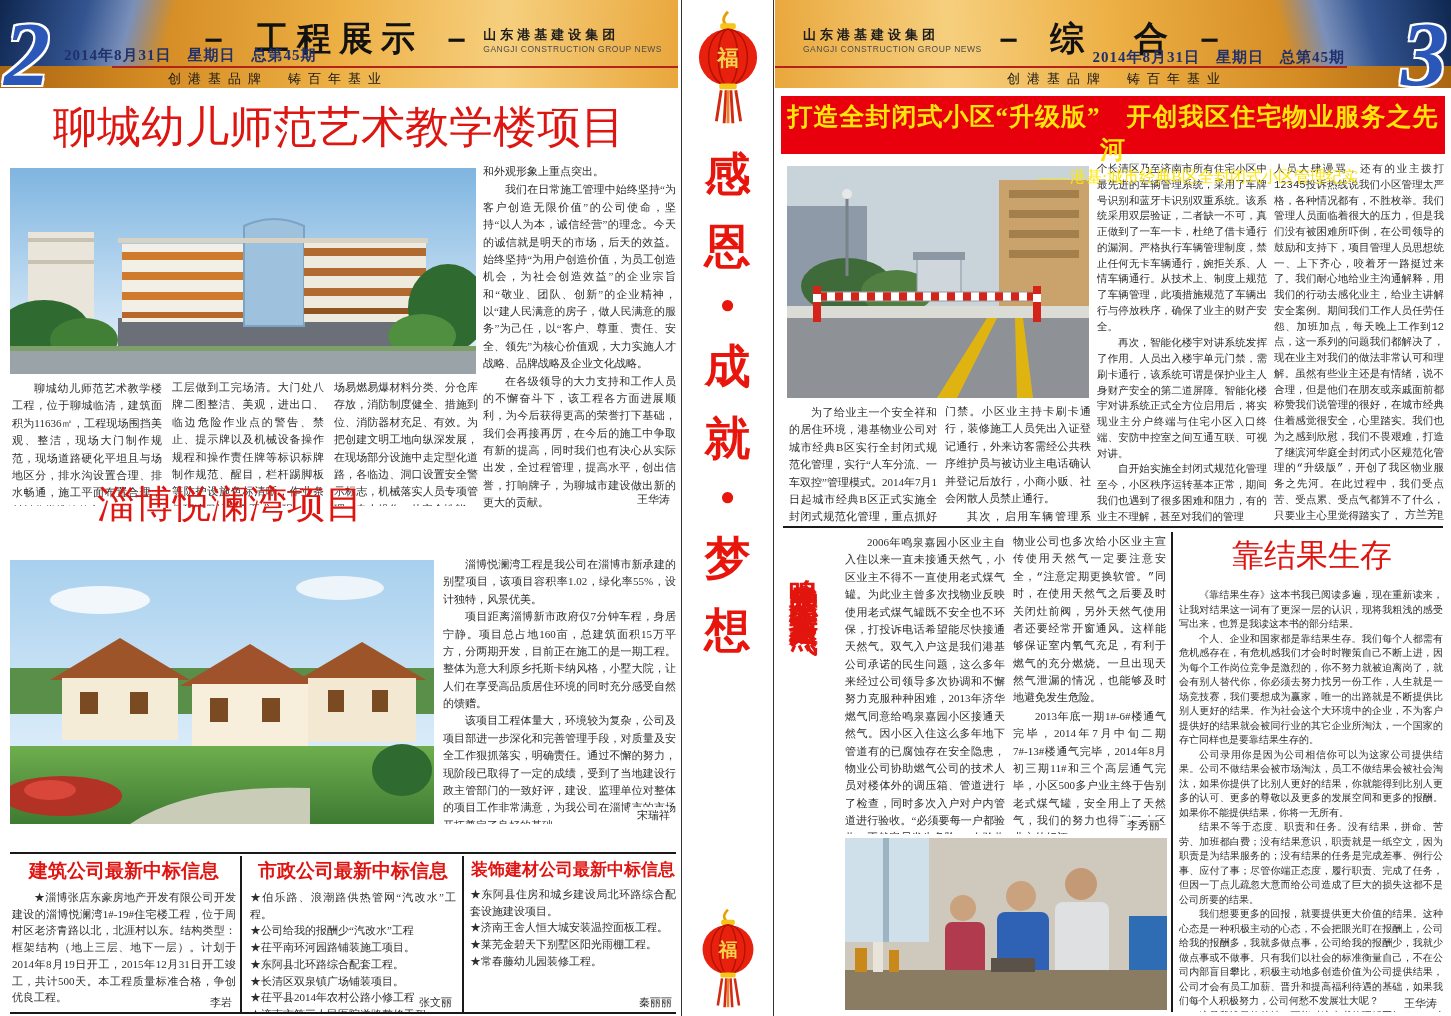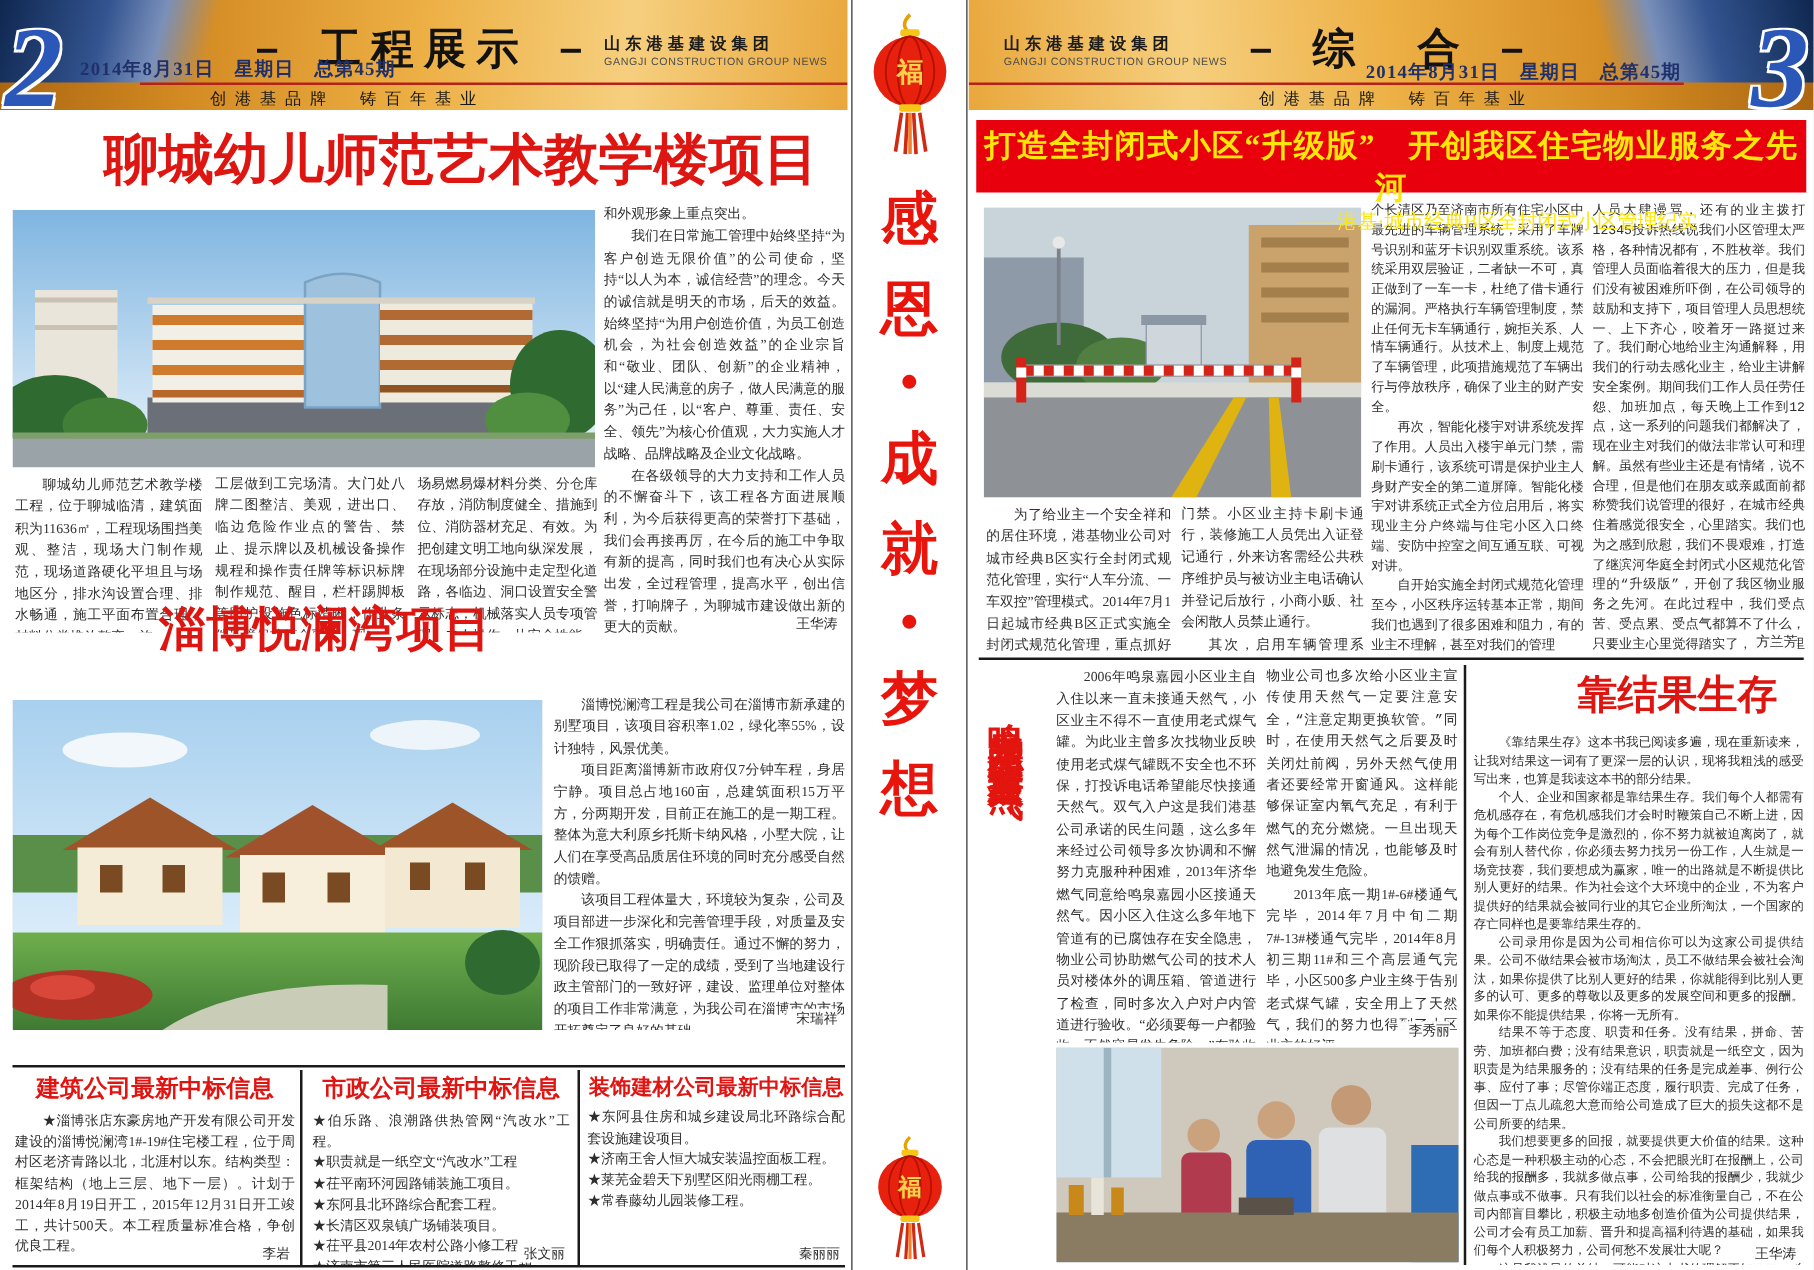--- a/index.html
+++ b/index.html
@@ -23,21 +23,21 @@
   .redline{position:absolute;top:66px;height:2px;background:#b3231a;z-index:2;}
   .slogan{position:absolute;top:70px;font-weight:normal;font-size:13px;letter-spacing:7px;color:#161616;z-index:3;}
   
   .tcol{position:absolute;text-align:justify;overflow:hidden;}
   .tcol p{margin:0;text-indent:2em;}
   .tcol p.cont{text-indent:0;font-family:Liberation Mono, monospace;}
   .fs11{font-size:11px;line-height:1.58;}
   .fs105{font-size:10.5px;line-height:1.5;}
   .sig{position:absolute;right:6px;bottom:0;background:rgba(255,255,255,.95);padding-left:8px;
        text-indent:0;font-size:11px;margin-top:39px;}
-  .rtitle{position:absolute;text-align:center;font-weight:700;color:#dd1612;line-height:1.1;margin-left:30px;}
+  .rtitle{position:absolute;text-align:center;font-weight:400;color:#dd1612;line-height:1.1;}
   .line{position:absolute;background:#1a1a1a;}
   .ph{position:absolute;overflow:hidden;background:#dfe8ef;}
   .ph svg{display:block;}
   
   .banner{position:absolute;left:6px;top:96px;width:664px;height:58px;background:#e8000d;z-index:2;}
   .banner .l1{margin:4px 0 0 0;text-align:center;font-weight:900;font-size:25px;color:#ffe60a;letter-spacing:1px;}
   .banner .l2{margin:1px 0 0 170px;text-align:center;font-weight:400;font-size:16px;color:#ffe60a;}
   
   .bid{position:absolute;top:858px;height:154px;overflow:hidden;}
   .bid .btitle{text-align:center;font-weight:900;color:#e01512;margin:0 0 5px 0;}
@@ -177,21 +177,21 @@
 
     <div class="bid" style="left:12px;width:224px;">
       <p class="btitle" style="font-size:19px;">建筑公司最新中标信息</p>
       <p class="body">★淄博张店东豪房地产开发有限公司开发建设的淄博悦澜湾1#-19#住宅楼工程，位于周村区老济青路以北，北涯村以东。结构类型：框架结构（地上三层、地下一层）。计划于2014年8月19日开工，2015年12月31日开工竣工，共计500天。本工程质量标准合格，争创优良工程。</p>
       <div class="bsig">李岩</div>
     </div>
 
     <div class="bid" style="left:250px;width:206px;">
       <p class="btitle" style="font-size:19px;">市政公司最新中标信息</p>
       <p class="item">★伯乐路、浪潮路供热管网“汽改水”工程。</p>
-      <p class="item">★职责就是一纸空文“汽改水”工程</p>
+      <p class="item">★公司给我的报酬少“汽改水”工程</p>
       <p class="item">★茌平南环河园路铺装施工项目。</p>
       <p class="item">★东阿县北环路综合配套工程。</p>
       <p class="item">★长清区双泉镇广场铺装项目。</p>
       <p class="item">★茌平县2014年农村公路小修工程。</p>
       <p class="item">★济南市第三人民医院道路整修工程。</p>
       <div class="bsig">张文丽</div>
     </div>
 
     <div class="bid" style="left:470px;width:206px;">
       <p class="btitle" style="font-size:17px;">装饰建材公司最新中标信息</p>

